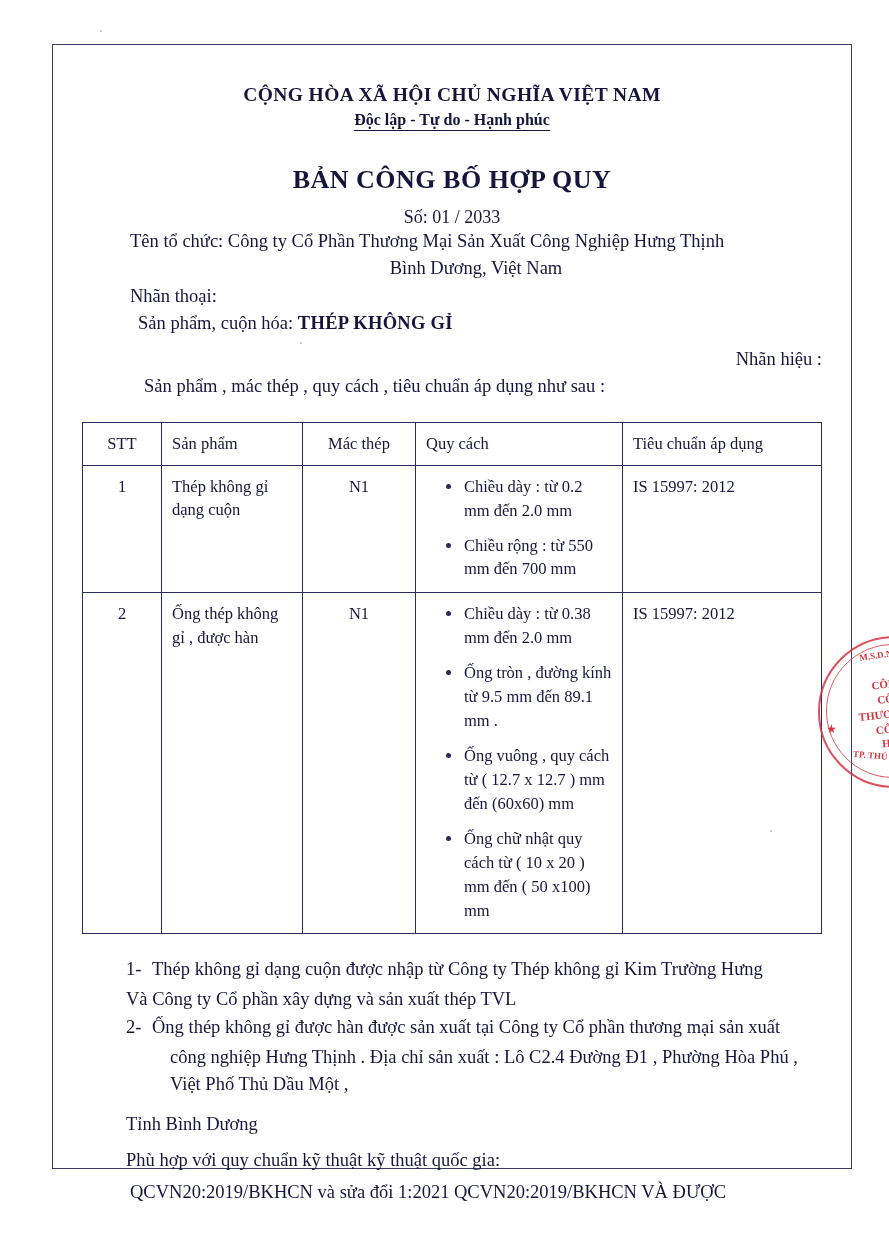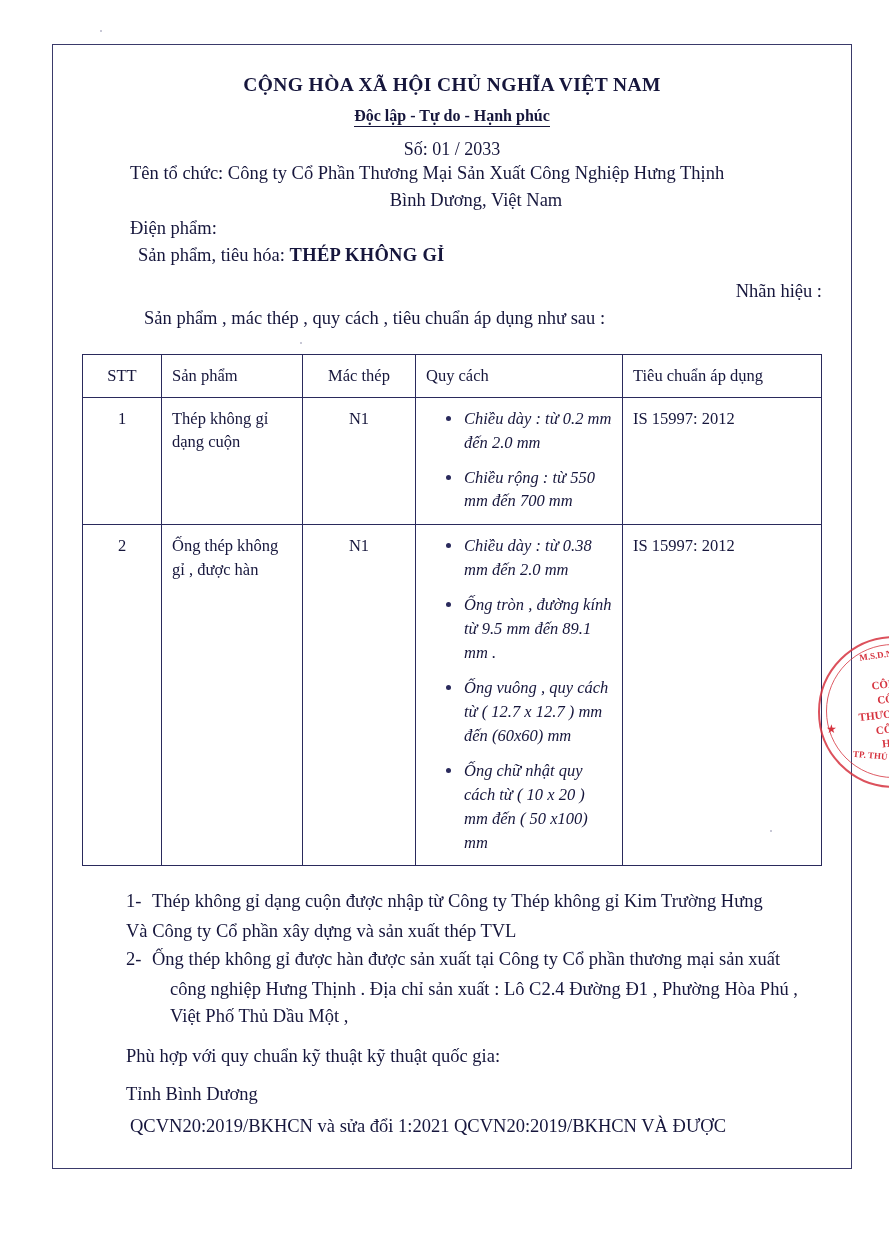--- a/index.html
+++ b/index.html
@@ -39,26 +39,26 @@
     width: 784px;
     box-sizing: border-box;
     padding: 0 22px;
     color: #16163c;
   }
   .center { text-align: center; }
   .natl-title {
     font-weight: bold;
     font-size: 19.5px;
     letter-spacing: .4px;
-    margin-top: 16px;
+    margin-top: 26px;
   }
   .motto {
     font-weight: bold;
     font-size: 16px;
-    margin-top: 11px;
+    margin-top: 5px;
     display: inline-block;
     border-bottom: 1px solid #16163c;
     padding-bottom: 1px;
   }
   .doc-title {
     font-weight: bold;
     font-size: 26px;
     letter-spacing: .5px;
     margin-top: 34px;
   }
@@ -92,21 +92,20 @@
   table.spec th.c, table.spec td.c { text-align: center; }
   .col-stt { width: 58px; }
   .col-prod { width: 120px; }
   .col-mark { width: 92px; }
   .col-std { width: 178px; }
   .just { text-align: justify; }
   ul.bullets {
     margin: 0;
     padding-left: 20px;
     list-style: none;
-    font-style: italic;
   }
   ul.bullets li {
     position: relative;
     padding-left: 18px;
     margin-bottom: 11px;
     line-height: 1.45;
   }
   ul.bullets li:last-child { margin-bottom: 2px; }
   ul.bullets li::before {
     content: "";
@@ -224,29 +223,30 @@
 <body>
 
 <div class="page">
   <div class="scan-frame"></div>
 
   <div class="content">
 
     <div class="center">
       <div class="natl-title">CỘNG HÒA XÃ HỘI CHỦ NGHĨA VIỆT NAM</div>
       <div><span class="motto">Độc lập - Tự do - Hạnh phúc</span></div>
+      <div class="doc-title">BẢN CÔNG BỐ HỢP QUY</div>
       <div class="doc-number">Số: 01 / 2033</div>
     </div>
 
     <div class="para indent-1">Tên tổ chức: Công ty Cổ Phần Thương Mại Sản Xuất Công Nghiệp Hưng Thịnh</div>
     <div class="para" style="margin-top:0;padding-left:48px;text-align:center;">Bình Dương, Việt Nam</div>
-    <div class="para indent-1">Điện phẩm:</div>
+    <div class="para indent-1">Nhãn thoại:</div>
 
     <div class="para indent-2">
-      <span>Sản phẩm, tiêu hóa: </span><span class="strong-prod">THÉP KHÔNG GỈ</span>
+      <span>Sản phẩm, cuộn hóa: </span><span class="strong-prod">THÉP KHÔNG GỈ</span>
     </div>
     <div class="para indent-2" style="margin-top:8px;text-align:right;">Nhãn hiệu :</div>
     <div class="para indent-3">Sản phẩm , mác thép , quy cách , tiêu chuẩn áp dụng như sau :</div>
 
     <table class="spec">
       <thead>
         <tr>
           <th class="c col-stt">STT</th>
           <th class="col-prod">Sản phẩm</th>
           <th class="c col-mark">Mác thép</th>
@@ -293,22 +293,22 @@
 
       <div class="note-row">
         <div class="note-num">2-</div>
         <div class="note-text">Ống thép không gỉ được hàn được sản xuất tại Công ty Cổ phần thương mại sản xuất</div>
       </div>
       <div class="note-cont2">công nghiệp Hưng Thịnh . Địa chỉ sản xuất : Lô C2.4 Đường Đ1 , Phường Hòa Phú ,</div>
       <div class="note-cont2">Việt Phố Thủ Dầu Một ,</div>
     </div>
 
     <div class="final">
+      <div style="padding-left:44px;margin-top:10px;">Tỉnh Bình Dương</div>
       <div style="padding-left:44px;margin-top:8px;">Phù hợp với quy chuẩn kỹ thuật kỹ thuật quốc gia:</div>
-      <div style="padding-left:44px;margin-top:10px;">Tỉnh Bình Dương</div>
       <div class="final-block">QCVN20:2019/BKHCN và sửa đổi 1:2021  QCVN20:2019/BKHCN VÀ ĐƯỢC</div>
 
     </div>
 
   </div>
 
   <div class="stamp">
     <div class="ring"></div>
     <div class="ring2"></div>
     <div class="arc-top">M.S.D.N: 3702266</div>

